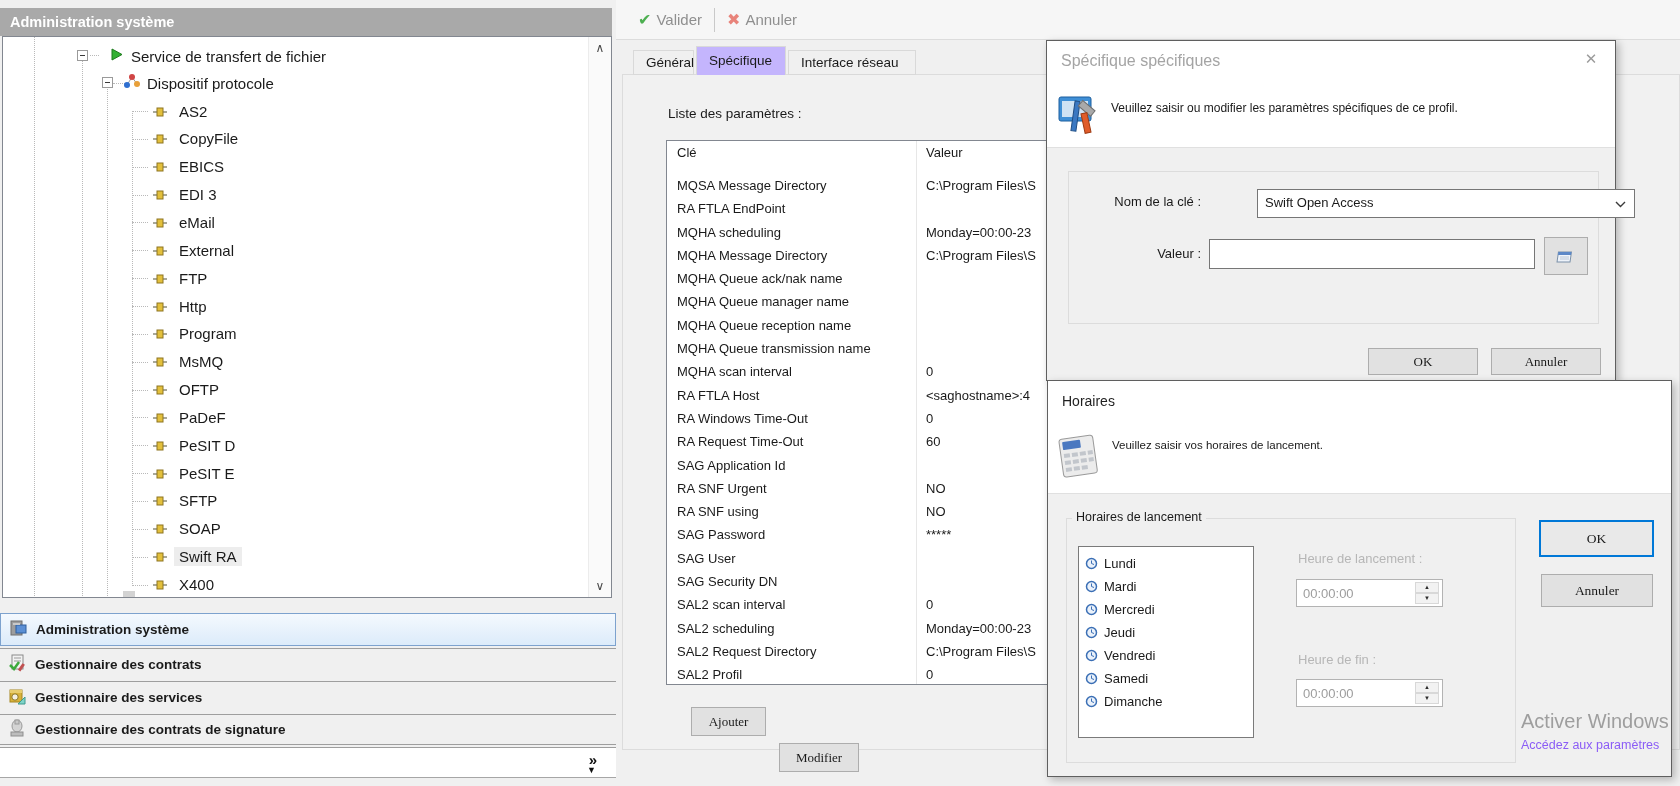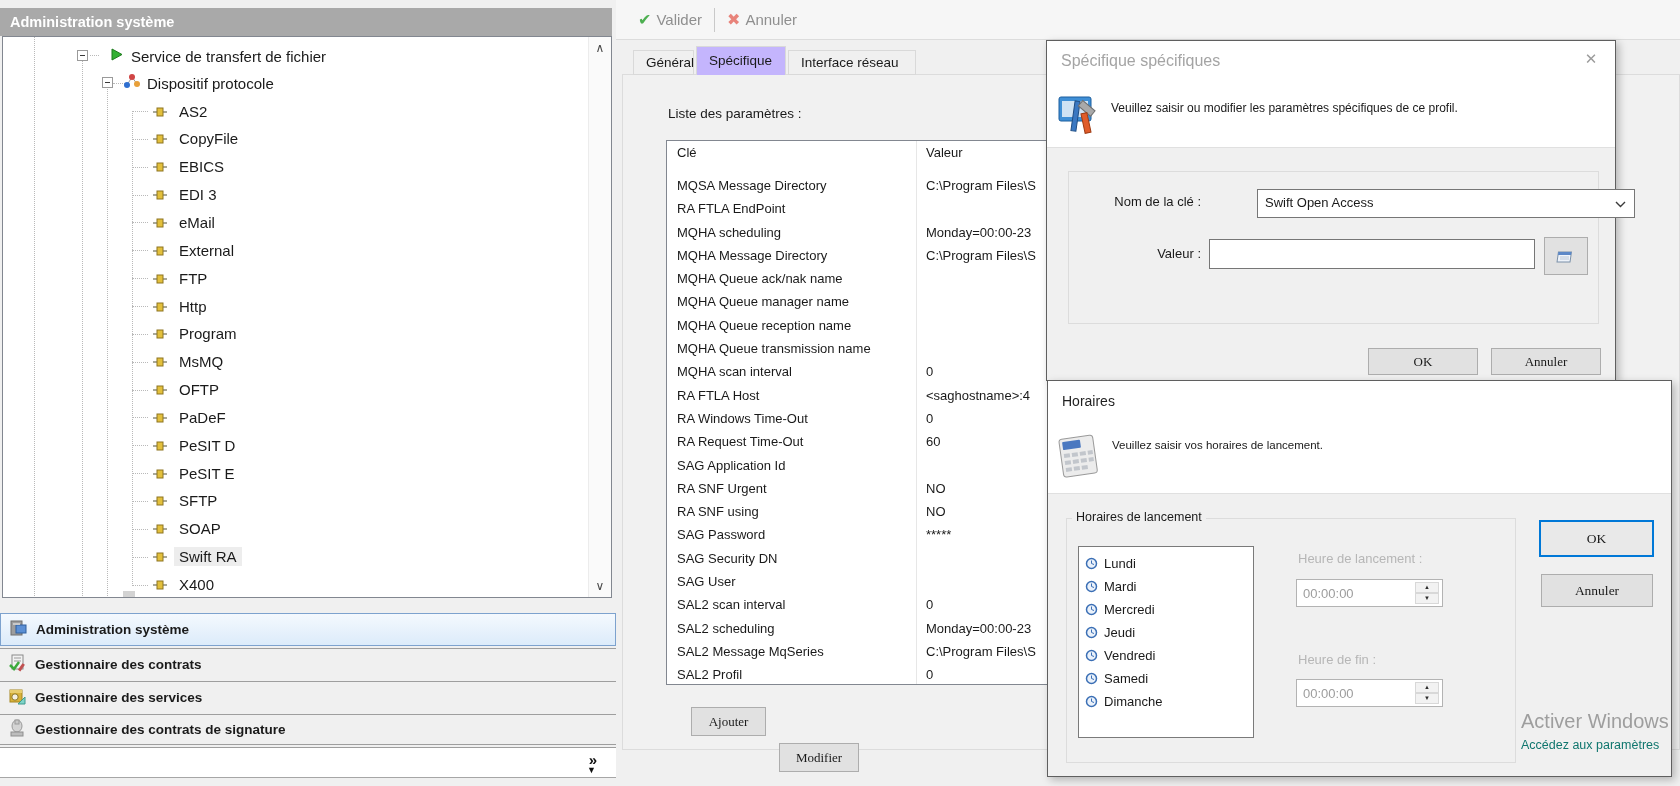--- a/index.html
+++ b/index.html
@@ -78,21 +78,21 @@
   .spinner { position:absolute; width:147px; height:28px; background:#fff; border:1px solid #b3b3b3; }
   .spinner .tval { position:absolute; left:6px; top:6px; font-size:13px; color:#9d9d9d; }
   .spinner .spin { position:absolute; right:3px; top:2px; width:24px; height:22px; }
   .spinner .sbtn { position:absolute; left:0; width:24px; height:11px; background:#f2f2f2; border:1px solid #d8d8d8;
     font-size:6px; color:#2b2b2b; text-align:center; line-height:9px; }
 
   .ok-focus { border:2px solid #0078d7 !important; background:#e9e9e9; }
 
   .watermark { left:1521px; top:710px; width:159px; overflow:hidden; white-space:nowrap; z-index:50; pointer-events:none; }
   .watermark .w1 { font-size:20px; color:#9e9e9e; }
-  .watermark .w2 { font-size:12.5px; color:#0f766e; margin-top:5px; }
+  .watermark .w2 { font-size:12.5px; color:#8b5cf6; margin-top:5px; }
 </style>
 </head>
 <body>
 
 <div class="abs lp-header">Administration système</div>
 
 <div class="abs tree-box">
   <div class="guide" style="left:31px;  top:0;    height:561px;"></div>
   <div class="guide" style="left:79px;  top:20px; height:541px;"></div>
   <div class="guide" style="left:104px; top:50px; height:511px;"></div>
@@ -393,37 +393,37 @@
       </div>
     <div class="trow">
         <span class="k">RA SNF using</span>
         <span class="v">NO</span>
       </div>
     <div class="trow">
         <span class="k">SAG Password</span>
         <span class="v">*****</span>
       </div>
     <div class="trow">
+        <span class="k">SAG User</span>
+        <span class="v"></span>
+      </div>
+    <div class="trow">
         <span class="k">SAG Security DN</span>
-        <span class="v"></span>
-      </div>
-    <div class="trow">
-        <span class="k">SAG User</span>
         <span class="v"></span>
       </div>
     <div class="trow">
         <span class="k">SAL2 scan interval</span>
         <span class="v">0</span>
       </div>
     <div class="trow">
         <span class="k">SAL2 scheduling</span>
         <span class="v">Monday=00:00-23</span>
       </div>
     <div class="trow">
-        <span class="k">SAL2 Message MqSeries</span>
+        <span class="k">SAL2 Request Directory</span>
         <span class="v">C:\Program Files\S</span>
       </div>
     <div class="trow">
         <span class="k">SAL2 Profil</span>
         <span class="v">0</span>
       </div>
   </div>
 </div>
 
 <div class="abs btn" style="left:691px; top:707px; width:75px; height:29px;">Ajouter</div>

